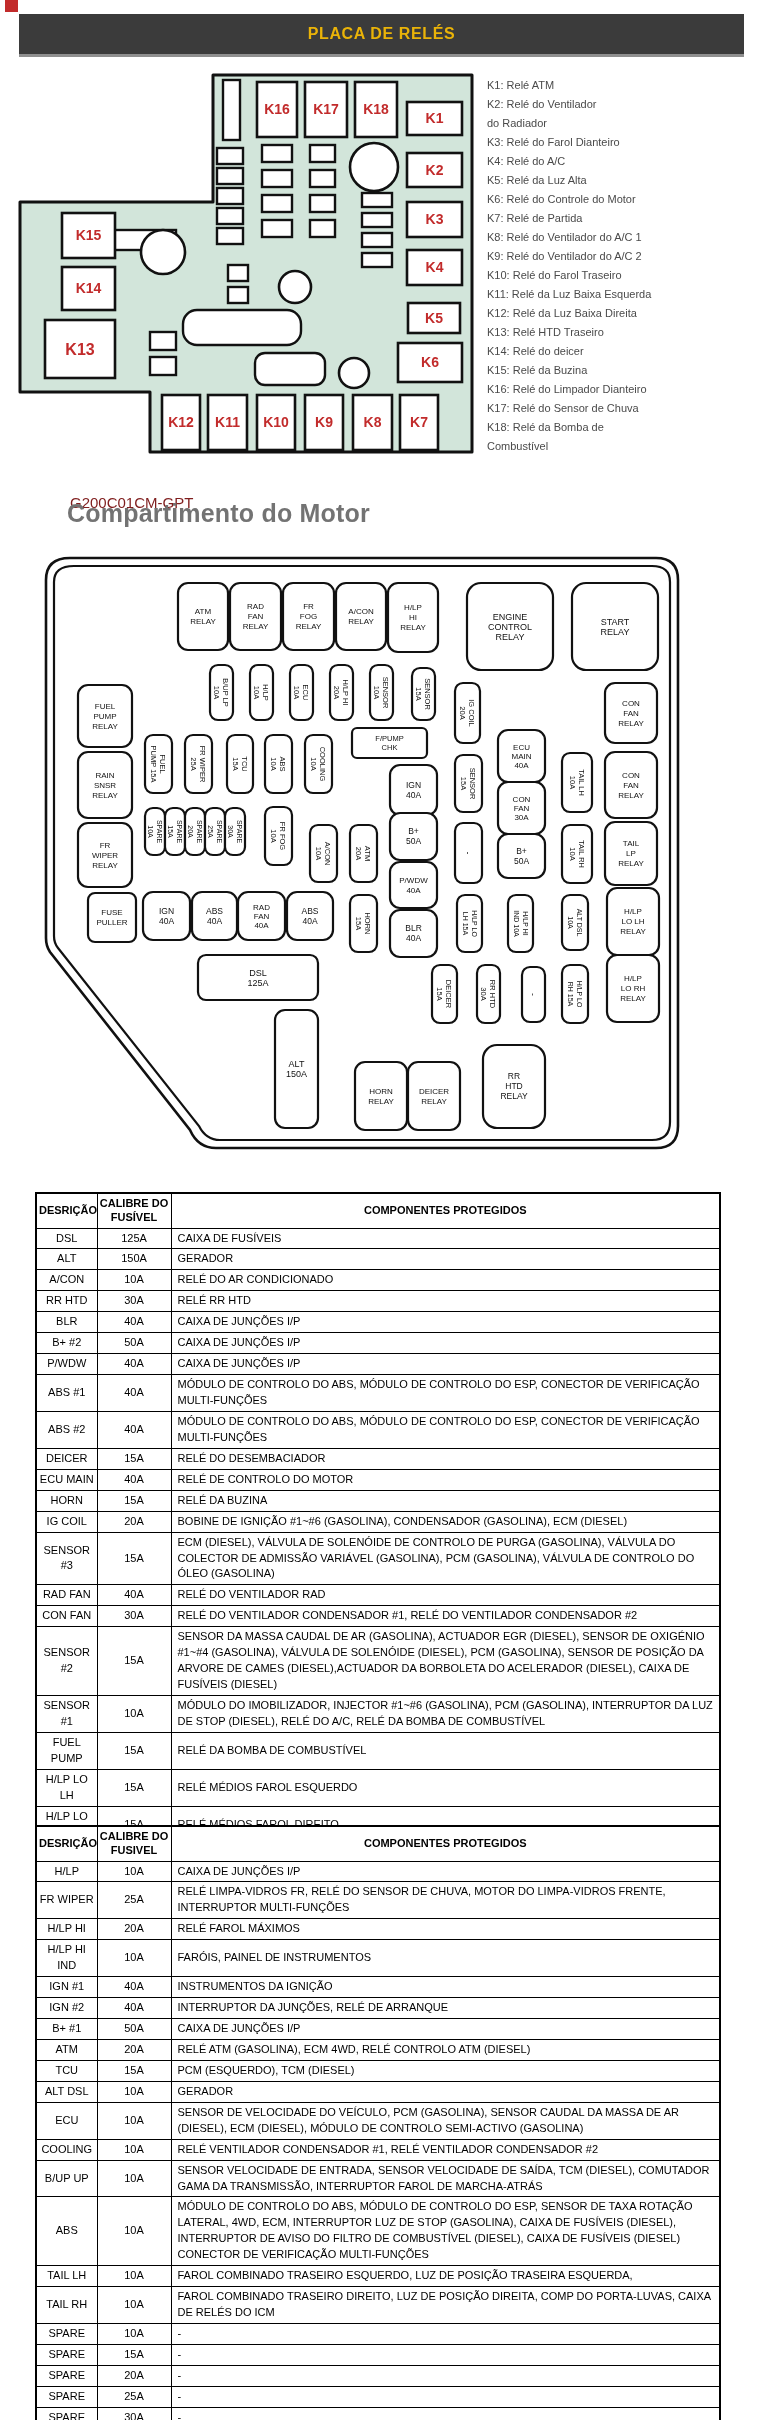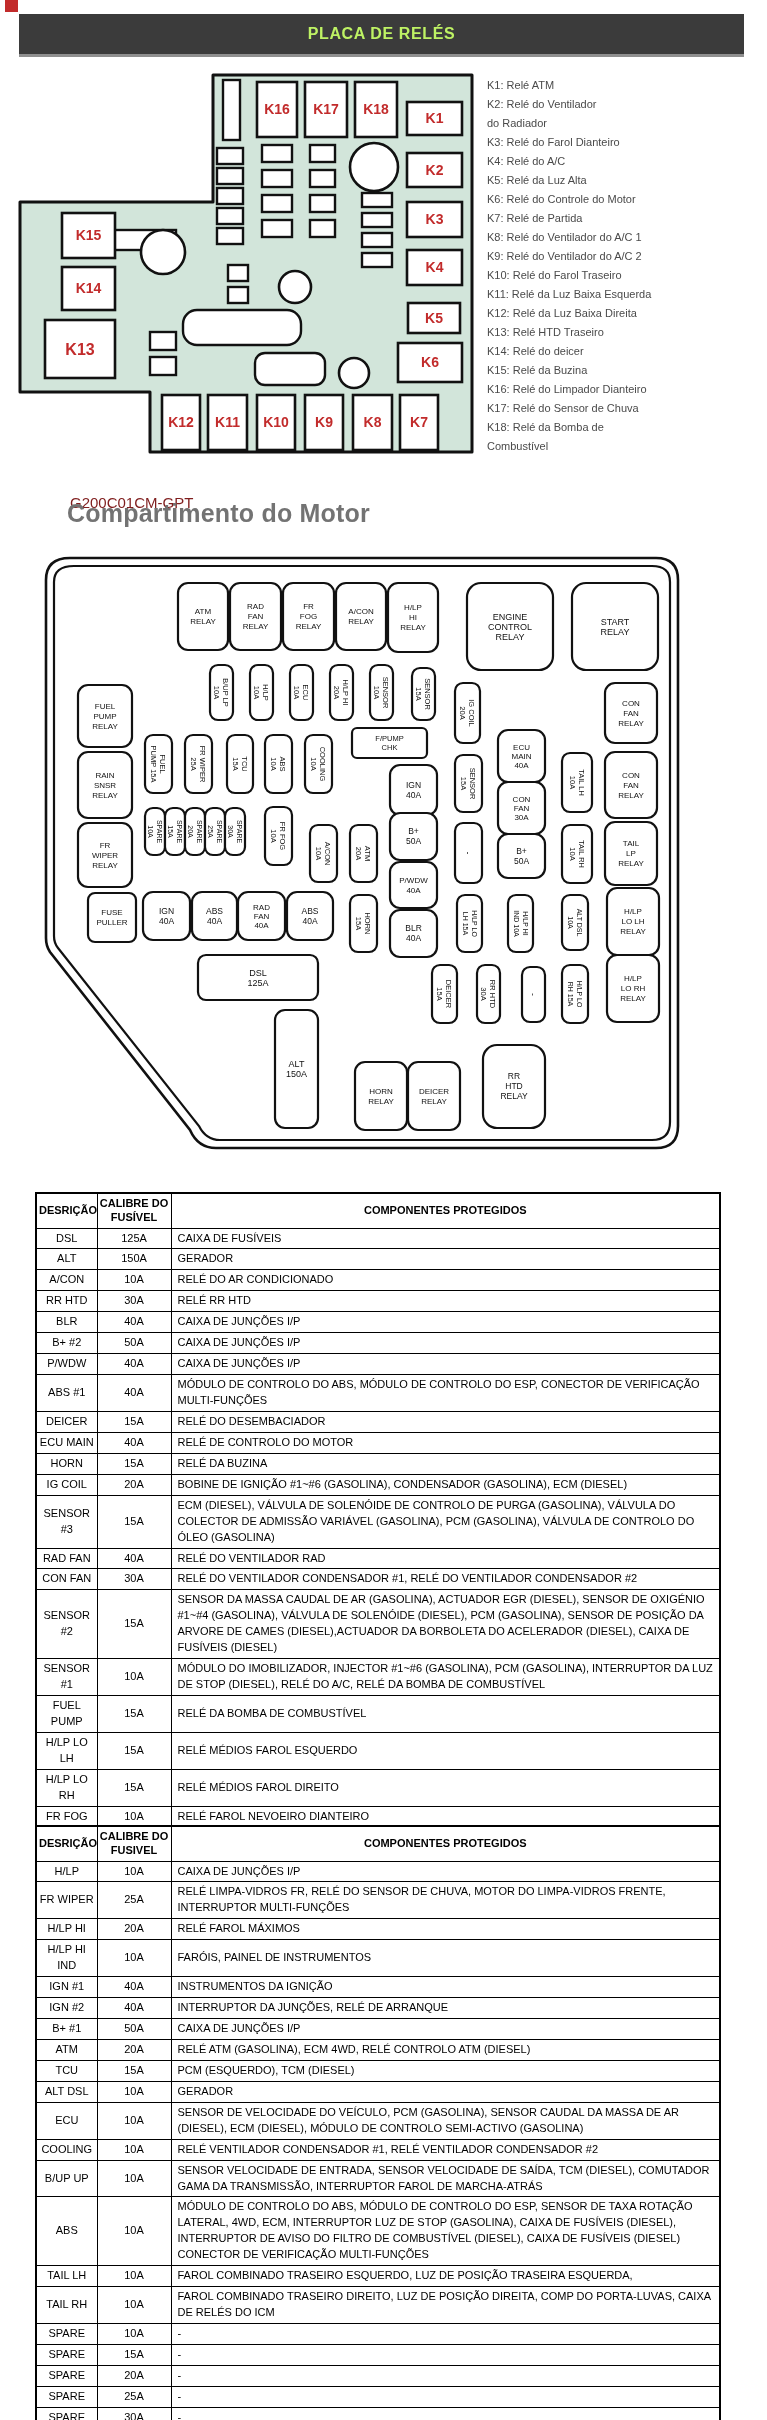--- a/index.html
+++ b/index.html
@@ -1,21 +1,21 @@
 <!DOCTYPE html>
 <html><head>
 <meta charset="utf-8">
 <style>
   html,body{margin:0;padding:0;background:#fff;}
   #canvas{position:relative;width:767px;height:2420px;background:#fff;
           font-family:"Liberation Sans",sans-serif;overflow:hidden;}
   .red-mark{position:absolute;left:5px;top:0;width:13px;height:12px;background:#c22b2b;}
   .bar{position:absolute;left:19px;top:14px;width:725px;height:40px;background:#3b3b3b;
        border-bottom:3px solid #8f8f8f;display:flex;align-items:center;justify-content:center;}
-  .bar span{color:#bef264;font-weight:bold;font-size:16px;letter-spacing:.6px;}
+  .bar span{color:#eab308;font-weight:bold;font-size:16px;letter-spacing:.6px;}
   #relaySvg{position:absolute;left:0;top:60px;pointer-events:none;}
   .legend{position:absolute;left:487px;top:76px;width:276px;font-size:11px;
           line-height:19px;color:#4a4a4a;}
   .figcode{position:absolute;left:70px;top:494px;font-size:15px;color:#7f1d1d;}
   .sect{position:absolute;left:67px;top:499px;font-size:25px;font-weight:bold;color:#737373;letter-spacing:.2px;}
   #engineSvg{position:absolute;left:0;top:553px;pointer-events:none;}
   .tbl{position:absolute;left:35px;width:686px;border-collapse:collapse;table-layout:fixed;
        border:2px solid #000;background:#fff;}
   .tbl th,.tbl td{border:1px solid #000;color:#000;vertical-align:middle;}
   .tbl th{font-size:11px;font-weight:bold;text-align:center;padding:3px 2px;line-height:1.25;}
@@ -479,20 +479,25 @@
           <td class="c1">P/WDW</td>
           <td class="c2">40A</td>
           <td class="c3">CAIXA DE JUNÇÕES I/P</td>
         </tr>
         <tr>
           <td class="c1">ABS #1</td>
           <td class="c2">40A</td>
           <td class="c3">MÓDULO DE CONTROLO DO ABS, MÓDULO DE CONTROLO DO ESP, CONECTOR DE VERIFICAÇÃO MULTI-FUNÇÕES</td>
         </tr>
         <tr>
+          <td class="c1">ABS #2</td>
+          <td class="c2">40A</td>
+          <td class="c3">MÓDULO DE CONTROLO DO ABS, MÓDULO DE CONTROLO DO ESP, CONECTOR DE VERIFICAÇÃO MULTI-FUNÇÕES</td>
+        </tr>
+        <tr>
           <td class="c1">DEICER</td>
           <td class="c2">15A</td>
           <td class="c3">RELÉ DO DESEMBACIADOR</td>
         </tr>
         <tr>
           <td class="c1">ECU MAIN</td>
           <td class="c2">40A</td>
           <td class="c3">RELÉ DE CONTROLO DO MOTOR</td>
         </tr>
         <tr>

